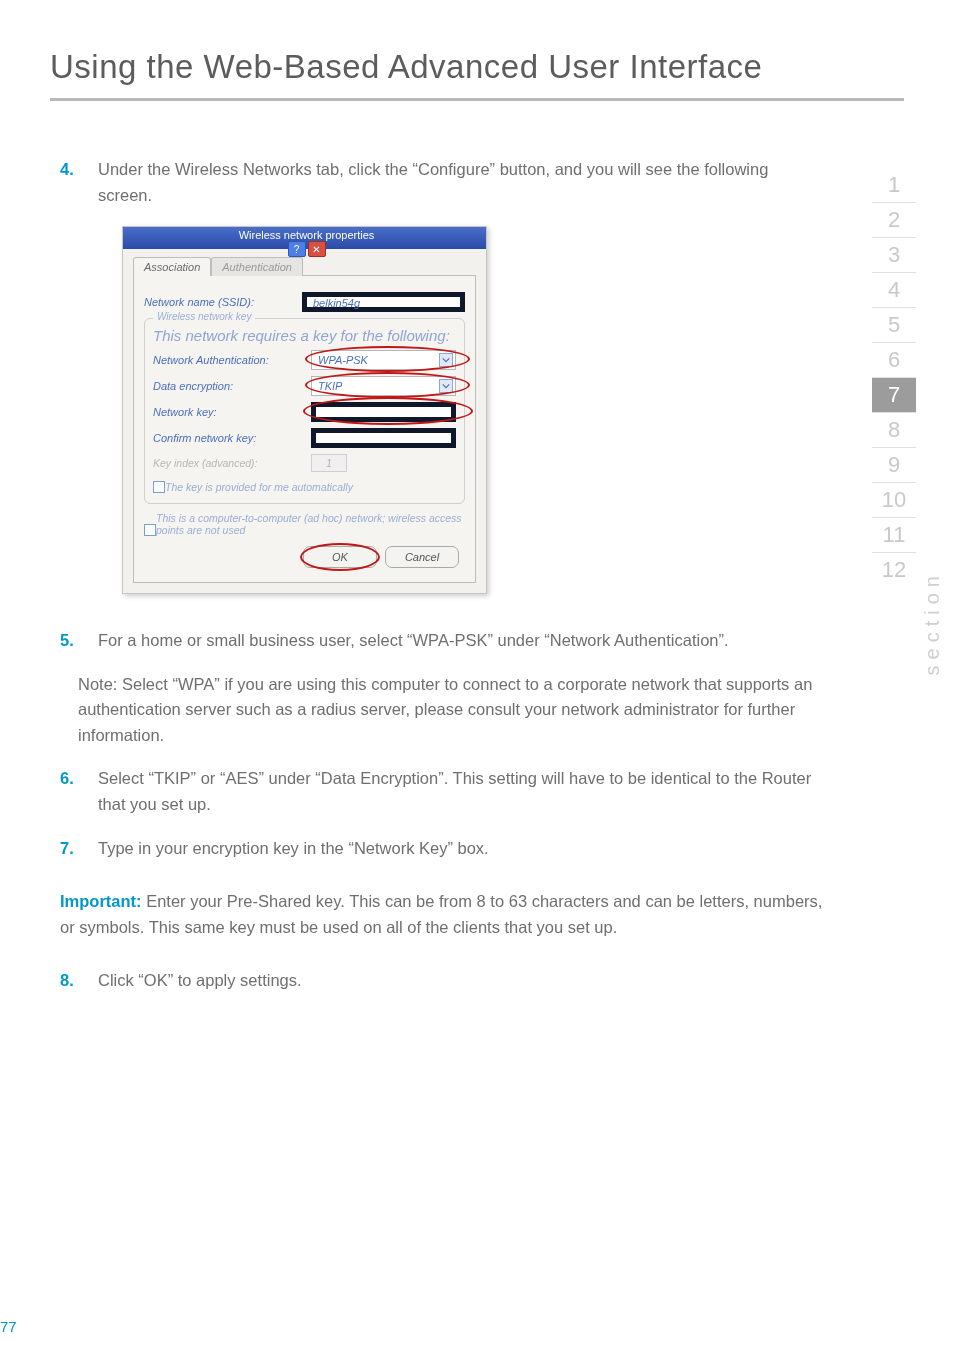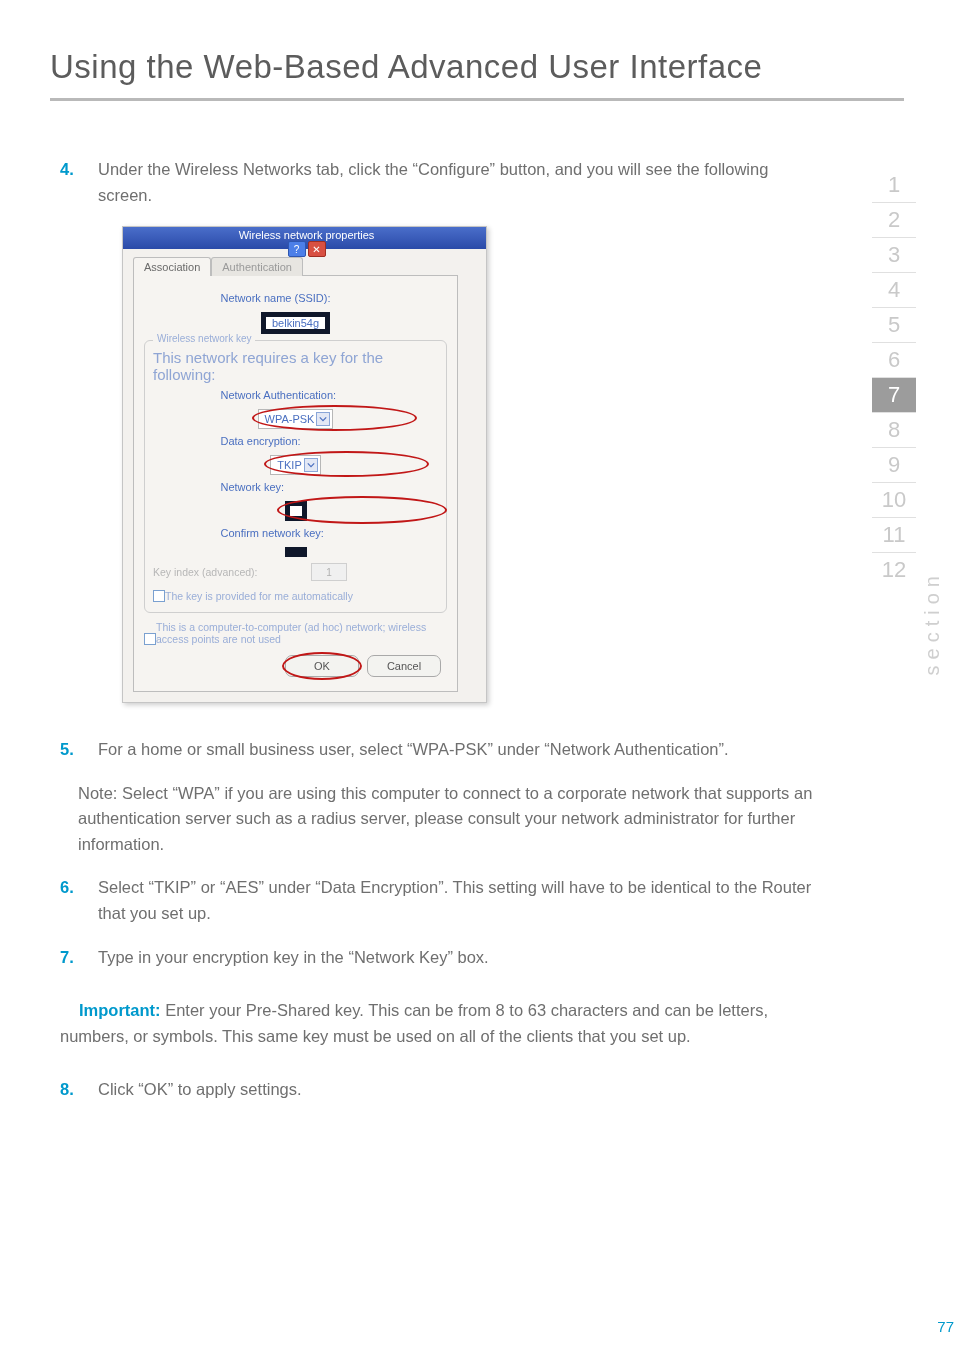--- a/index.html
+++ b/index.html
@@ -40,21 +40,21 @@
     min-width: 38px;
   }
   .step-body { flex: 1; }
   .indent-block { margin-left: 18px; margin-bottom: 18px; line-height:1.55; font-size:16.5px; }
   .important-block {
     margin-top: 28px;
     margin-bottom: 28px;
     line-height: 1.55;
     font-size: 16.5px;
   }
-  .important-block .imp-label { color:#0099cc; font-weight: bold; margin-left: 19px; }
+  .important-block .imp-label { color:#0099cc; font-weight: bold; }
 
   
   .section-nav {
     position: absolute;
     right: 38px;
     top: 168px;
     width: 44px;
     text-align: center;
   }
   .section-nav .nav-item {
@@ -108,38 +108,38 @@
   .tbtn {
     width: 18px; height: 16px;
     background: #4c7fe8;
     border: 1px solid #2e56b0;
     color:#fff;
     display:flex; align-items:center; justify-content:center;
     font-size:10px;
     border-radius:2px;
   }
   .tbtn.close { background:#d85042; border-color:#a02e22; }
-  .dlg-body { padding: 8px 28px 10px 10px; }
+  .dlg-body { padding: 8px 10px 10px 10px; font-style: italic; }
   .tabs { display:flex; gap:0; margin-bottom:-1px; }
   .tab {
     background:#f6f4f1;
     border:1px solid #bdbdbd;
     padding: 3px 10px;
     font-size:11px;
     border-bottom:none;
     border-top-left-radius:3px;
     border-top-right-radius:3px;
   }
   .tab.inactive { background:#e7e5e1; color:#9a9a9a; }
   .panel {
     border:1px solid #bdbdbd;
     background:#f6f4f1;
     padding: 10px;
   }
-  .row { display:flex; align-items:center; margin: 6px 0; gap:8px;flex-direction:column; }
+  .row { display:flex; align-items:center; margin: 6px 0; gap:8px; }
   .row label { width: 150px; color:#4a6fc0; font-size:11px; }
   .inp {
     flex:1;
     height: 20px;
     background:#fff;
     border:5px solid #0f172a;
     padding: 0 6px;
     font-size:11px;
     color:#4a6fc0;
   }
@@ -203,21 +203,21 @@
   }
   .ok-ring {
     position:absolute; left:-4px; top:-4px; right:-4px; bottom:-4px;
     border:2px solid #c11717; border-radius:50%;
   }
 
   .page-num {
     position:absolute;
     bottom: 28px;
     left: 0; right: 0;
-    text-align:right;
+    text-align:left;
     font-size: 15px;
     color:#0099cc;
   }
 </style>
 </head>
 <body>
 
 <div class="page-title">Using the Web-Based Advanced User Interface</div>
 <div class="title-underline"></div>
 

